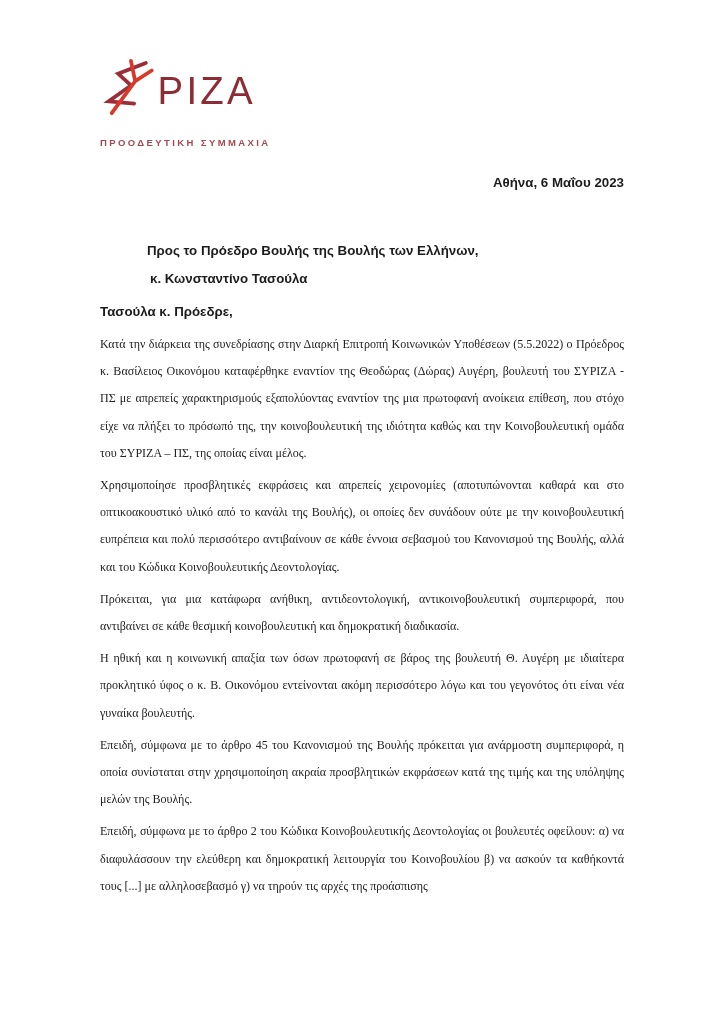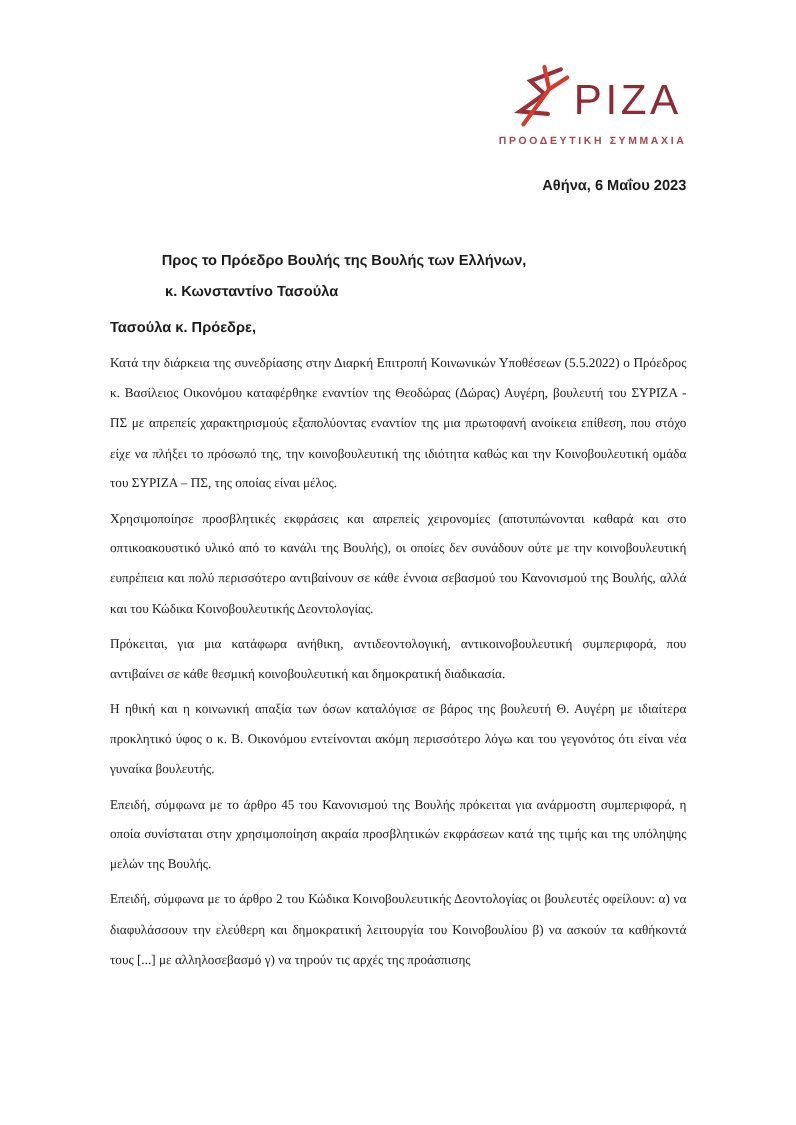--- a/index.html
+++ b/index.html
@@ -15,28 +15,28 @@
     background: #ffffff;
     box-sizing: border-box;
     padding: 56px 100px 40px 100px;
     font-family: "Liberation Sans", sans-serif;
     color: #1c1c1c;
     overflow: hidden;
   }
 
   
   .letterhead {
-    text-align: right;
+    text-align: left;
     line-height: 0;
   }
   .logo-svg {
     display: inline-block;
   }
   .logo-subtitle {
-    margin-top: 5px;
+    margin-top: 19px;
     font-size: 9.5px;
     font-weight: bold;
     letter-spacing: 2.4px;
     color: #a4494f;
     line-height: 12px;
   }
 
   
   .dateline {
     margin-top: 24px;
@@ -106,18 +106,18 @@
     <p class="indent-slight">κ. Κωνσταντίνο Τασούλα</p>
   </div>
 
 
   <p class="salutation">Τασούλα κ. Πρόεδρε,</p>
 
   <div class="letter-body">
     <p class="para">Κατά την διάρκεια της συνεδρίασης στην Διαρκή Επιτροπή Κοινωνικών Υποθέσεων (5.5.2022) ο Πρόεδρος κ. Βασίλειος Οικονόμου καταφέρθηκε εναντίον της Θεοδώρας (Δώρας) Αυγέρη, βουλευτή του ΣΥΡΙΖΑ - ΠΣ με απρεπείς χαρακτηρισμούς εξαπολύοντας εναντίον της μια πρωτοφανή ανοίκεια επίθεση, που στόχο είχε να πλήξει το πρόσωπό της, την κοινοβουλευτική της ιδιότητα καθώς και την Κοινοβουλευτική ομάδα του ΣΥΡΙΖΑ – ΠΣ, της οποίας είναι μέλος.</p>
     <p class="para">Χρησιμοποίησε προσβλητικές εκφράσεις και απρεπείς χειρονομίες (αποτυπώνονται καθαρά και στο οπτικοακουστικό υλικό από το κανάλι της Βουλής), οι οποίες δεν συνάδουν ούτε με την κοινοβουλευτική ευπρέπεια και πολύ περισσότερο αντιβαίνουν σε κάθε έννοια σεβασμού του Κανονισμού της Βουλής, αλλά και του Κώδικα Κοινοβουλευτικής Δεοντολογίας.</p>
     <p class="para">Πρόκειται, για μια κατάφωρα ανήθικη, αντιδεοντολογική, αντικοινοβουλευτική συμπεριφορά, που αντιβαίνει σε κάθε θεσμική κοινοβουλευτική και δημοκρατική διαδικασία.</p>
-    <p class="para">Η ηθική και η κοινωνική απαξία των όσων καταλόγισε σε βάρος της βουλευτή Θ. Αυγέρη με ιδιαίτερα προκλητικό ύφος ο κ. Β. Οικονόμου εντείνονται ακόμη περισσότερο λόγω και του γεγονότος ότι είναι νέα γυναίκα βουλευτής.</p>
+    <p class="para">Η ηθική και η κοινωνική απαξία των όσων πρωτοφανή σε βάρος της βουλευτή Θ. Αυγέρη με ιδιαίτερα προκλητικό ύφος ο κ. Β. Οικονόμου εντείνονται ακόμη περισσότερο λόγω και του γεγονότος ότι είναι νέα γυναίκα βουλευτής.</p>
     <p class="para">Επειδή, σύμφωνα με το άρθρο 45 του Κανονισμού της Βουλής πρόκειται για ανάρμοστη συμπεριφορά, η οποία συνίσταται στην χρησιμοποίηση ακραία προσβλητικών εκφράσεων κατά της τιμής και της υπόληψης μελών της Βουλής.</p>
     <p class="para">Επειδή, σύμφωνα με το άρθρο 2 του Κώδικα Κοινοβουλευτικής Δεοντολογίας οι βουλευτές οφείλουν: α) να διαφυλάσσουν την ελεύθερη και δημοκρατική λειτουργία του Κοινοβουλίου β) να ασκούν τα καθήκοντά τους [...] με αλληλοσεβασμό γ) να τηρούν τις αρχές της προάσπισης</p>
   </div>
 
 </div>
 
 </body></html>

